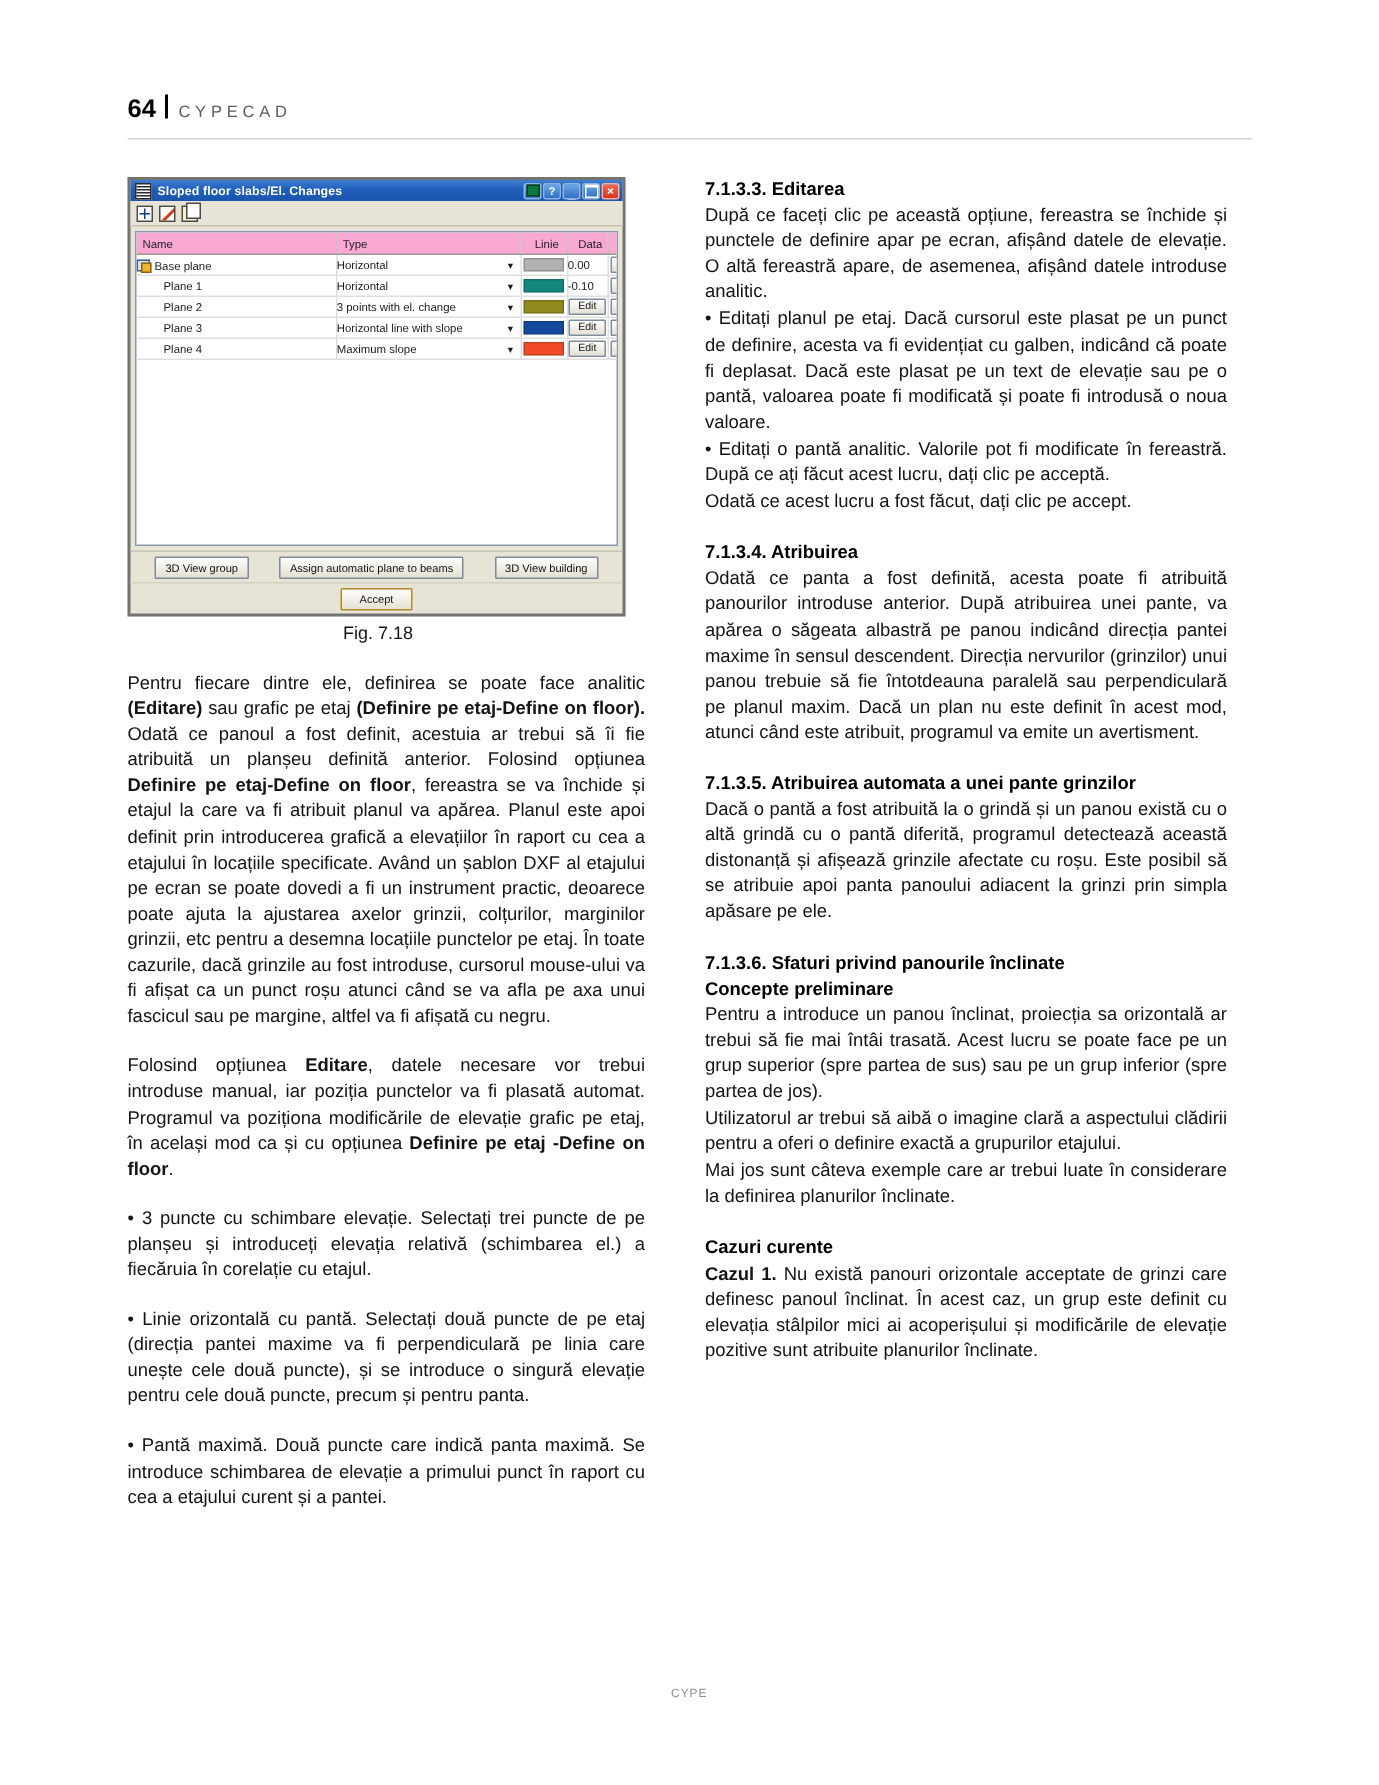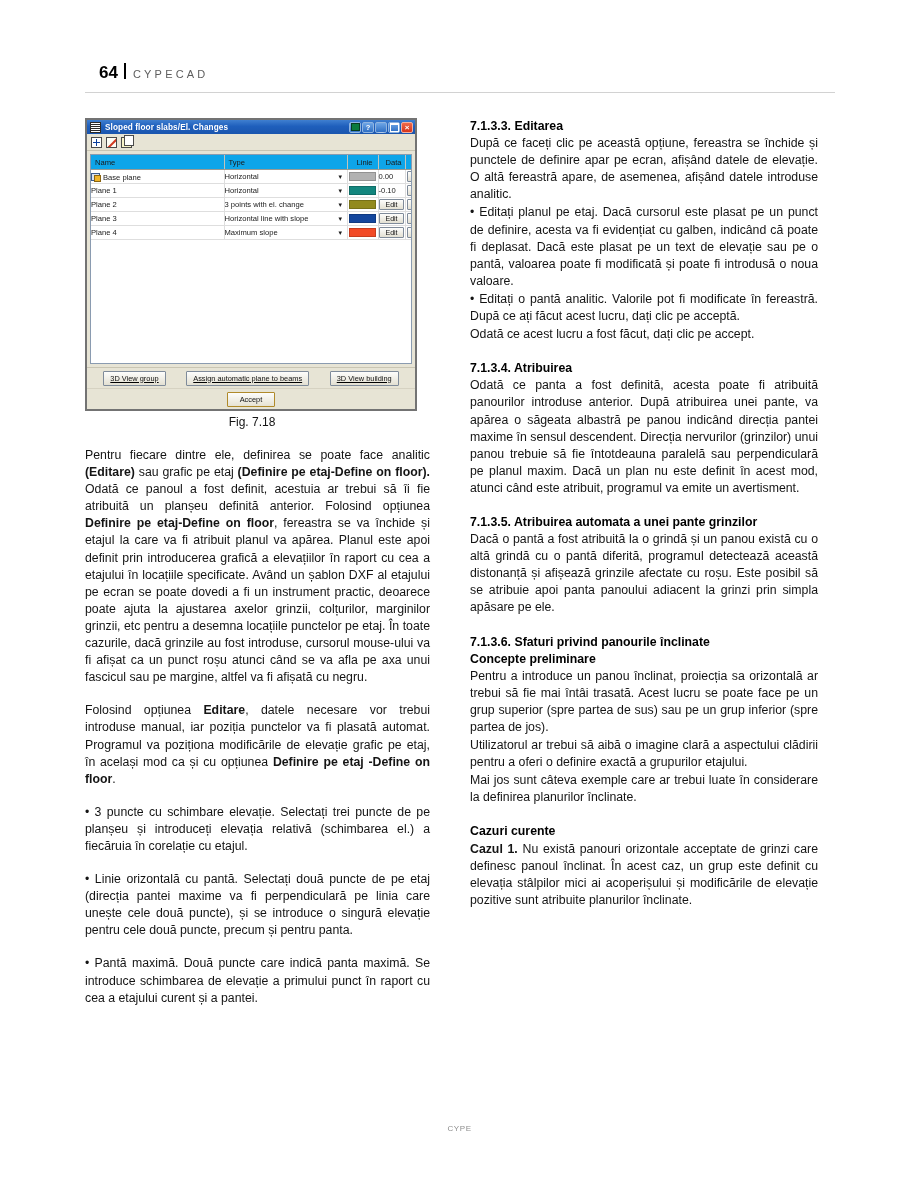--- a/index.html
+++ b/index.html
@@ -12,21 +12,21 @@
     height: 1190px;
     position: relative;
     font-family: "Liberation Sans", sans-serif;
     color: #000000;
     overflow: hidden;
   }
 
   
   .page-header {
     position: absolute;
-    left: 99px;
+    left: 85px;
     top: 62px;
     width: 749px;
     height: 30px;
     display: flex;
     align-items: baseline;
   }
   .page-number {
     font-size: 17px;
     font-weight: bold;
     letter-spacing: 0px;
@@ -206,21 +206,21 @@
     box-sizing: border-box;
     overflow: hidden;
   }
   table.grid {
     width: 100%;
     border-collapse: collapse;
     font-size: 7.6px;
     table-layout: fixed;
   }
   table.grid th {
-    background: #0ea5e9;
+    background: #f9a8d4;
     border-right: 1px solid #c3c3bb;
     border-bottom: 1px solid #9a9a92;
     font-weight: normal;
     text-align: left;
     padding: 1px 0 1px 4px;
     height: 12px;
     color: #1a1a1a;
   }
   table.grid td {
     border-bottom: 1px solid #dedede;
@@ -230,21 +230,21 @@
     color: #1a1a1a;
   }
   .c-name   { width: 133px; }
   .c-type   { width: 110px; }
   .c-dd     { width: 13px; }
   .c-colour { width: 31px; }
   .c-data   { width: 27px; }
   .c-assign { width: 48px; }
 
   td.name-cell { padding-left: 4px; border-right:1px solid #dedede; }
-  td.name-cell.indent { }
+  td.name-cell.indent { padding-left: 18px; }
   .row-icon {
     display:inline-block; width:9px; height:8px;
     background:#d9e2ef; border:1px solid #3b5b8c;
     position:relative; top:1px; margin-right:3px;
     box-sizing:border-box;
   }
   .row-icon::after{
     content:""; position:absolute; right:-2px; bottom:-2px; width:5px;height:5px;
     background:#f0b429; border:1px solid #8a6410;
   }
@@ -287,21 +287,20 @@
     border-radius:1px;
   }
 
   .dlg-buttons {
     height: 20px;
     display:flex;
     align-items:center;
     justify-content: space-around;
     border-top: 1px solid #c9c5b3;
     padding: 0 6px;
-    text-decoration: underline;
   }
   .dbtn {
     border:1px solid #7f8b9a;
     background: linear-gradient(to bottom,#fdfdfc,#e3e0d2);
     font-size:7.4px;
     line-height:11px;
     padding: 1px 6px;
     border-radius:1px;
     color:#111;
   }

